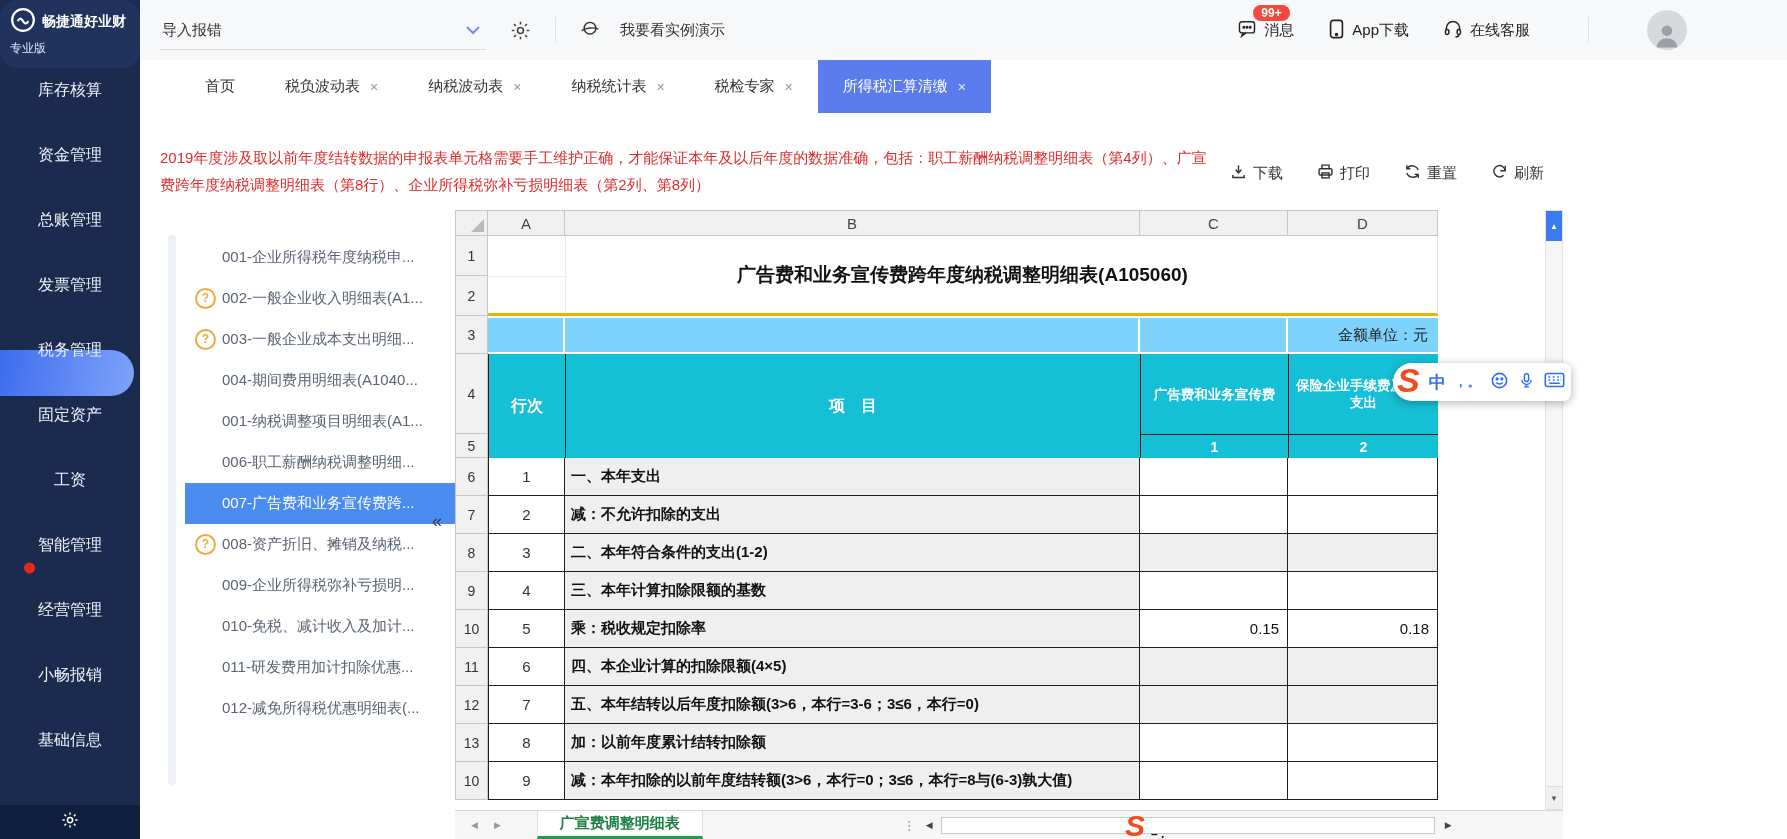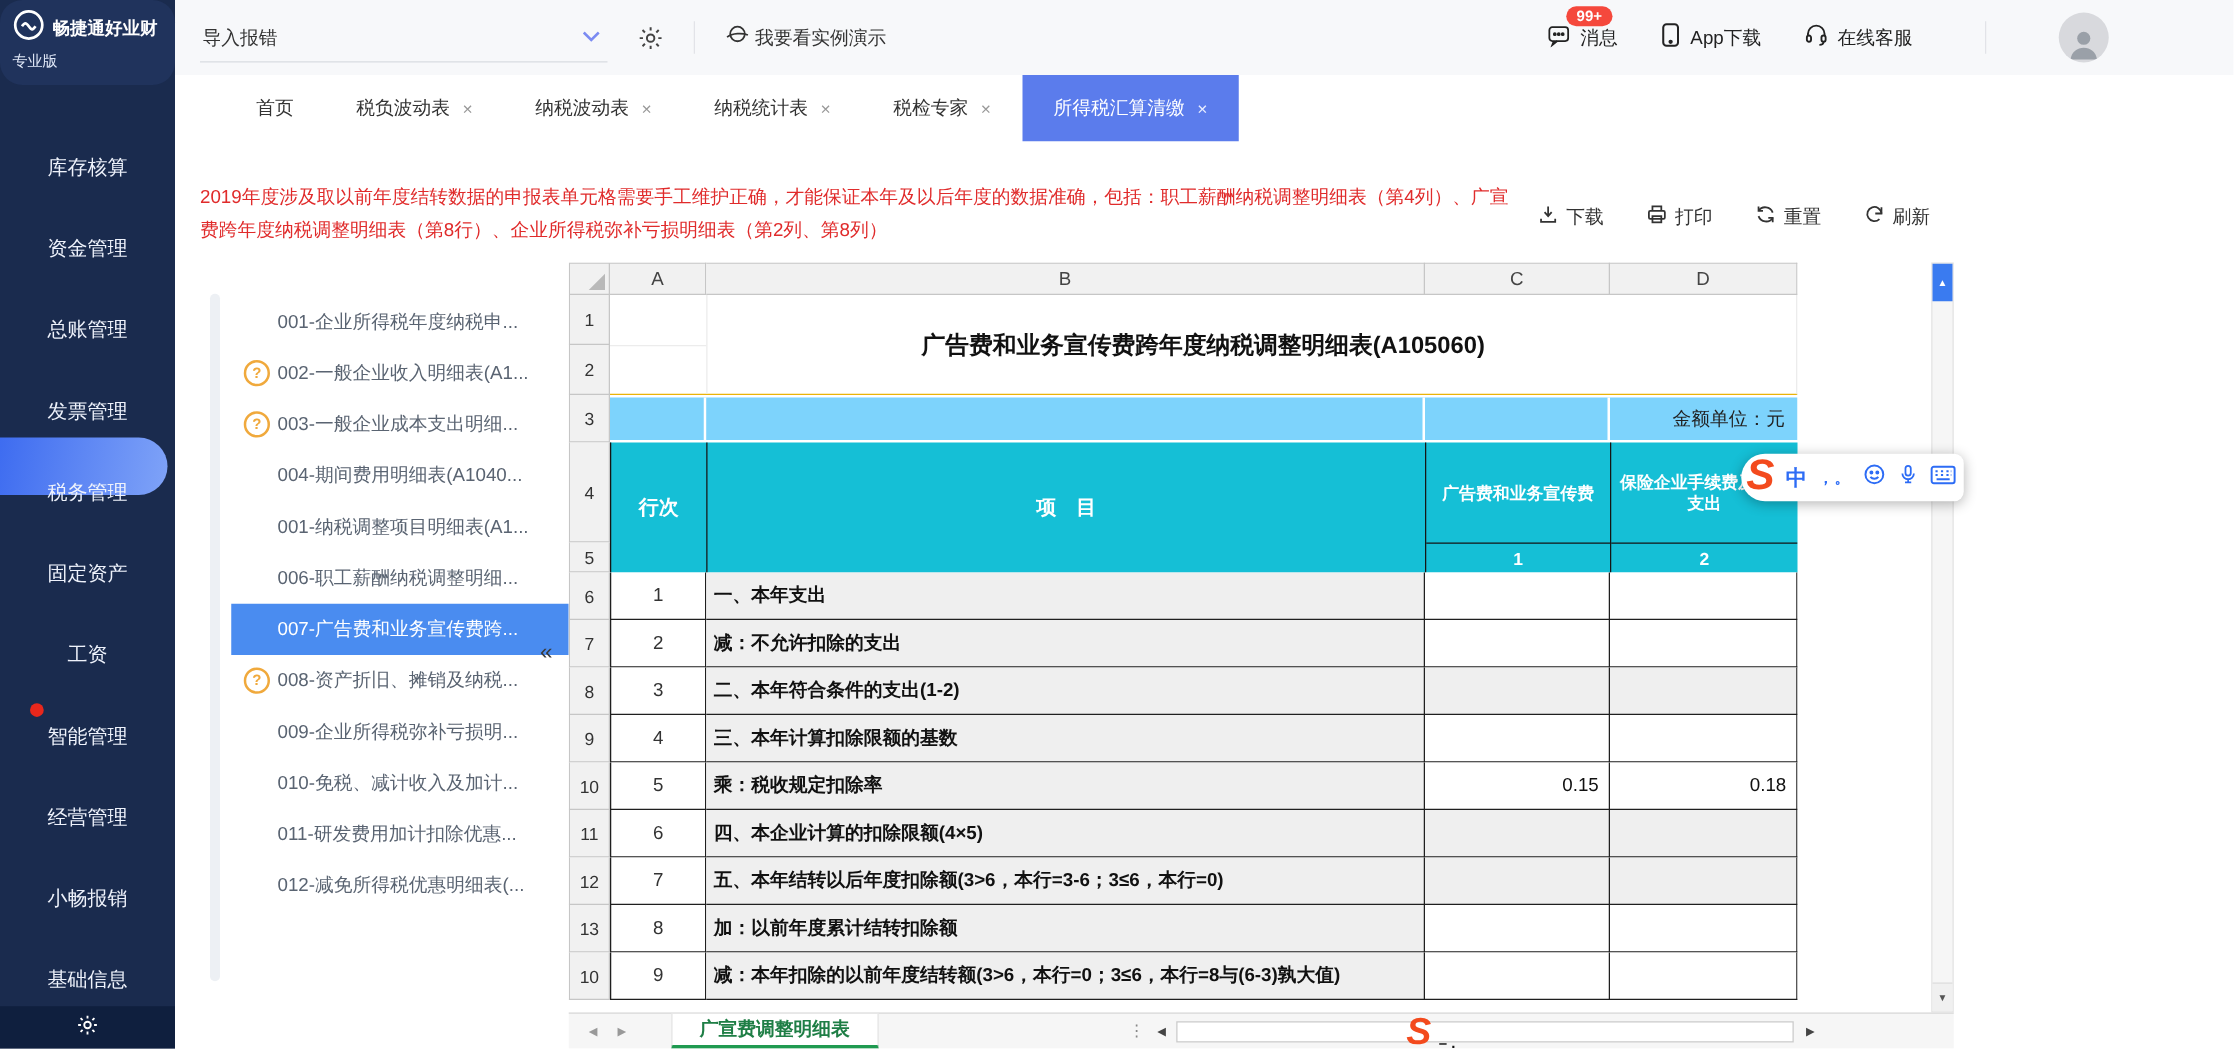--- a/index.html
+++ b/index.html
@@ -6,33 +6,33 @@
   *{font-family:"Liberation Sans","DejaVu Sans",sans-serif;}
   .app{position:relative;width:1787px;height:839px;overflow:hidden;background:#fff;}
 
   
   .rail{position:absolute;left:0;top:0;width:140px;height:839px;background:#1a2b4e;z-index:10;}
   .brand{height:68px;padding:7px 6px 0 10px;box-sizing:border-box;color:#fff;background:#20335c;border-radius:18px;}
   .brand-row{display:flex;align-items:center;gap:6px;}
   .brand-name{font-size:14px;font-weight:bold;white-space:nowrap;}
   .brand-edition{font-size:12px;color:#dfe7f6;margin-top:3px;}
   .rail-nav{position:absolute;top:80px;left:0;width:140px;}
-  .rail-item{position:relative;height:65px;display:flex;align-items:flex-end;justify-content:center;color:#eef2fb;font-size:16px;cursor:pointer;}
+  .rail-item{position:relative;height:65px;display:flex;align-items:flex-start;justify-content:center;color:#eef2fb;font-size:16px;cursor:pointer;}
   .rail-item span.lbl{position:relative;z-index:2;}
   .rail-item.active::before{content:'';position:absolute;left:0;top:50%;transform:translateY(-50%);width:134px;height:46px;background:linear-gradient(100deg,#3e6cf0,#7fa3f8);border-radius:0 23px 23px 0;}
   .red-dot{position:absolute;left:24px;top:50%;transform:translateY(-50%);width:11px;height:11px;border-radius:50%;background:#e8271c;z-index:2;}
   .rail-footer{position:absolute;bottom:0;left:0;width:140px;height:34px;background:#0f1f3e;display:flex;align-items:center;justify-content:center;}
 
   
   .topbar{position:absolute;left:140px;top:0;right:0;height:60px;background:#f7f8fa;display:flex;align-items:center;z-index:5;}
   .import-wrap{width:318px;margin-left:20px;display:flex;justify-content:space-between;align-items:center;border-bottom:1px solid #d9dbe1;padding:0 6px 9px 2px;transform:translateY(5px);}
   .import-label{font-size:15px;color:#333;}
   .tb-gear{margin-left:24px;display:flex;align-items:center;}
   .tb-divider{width:1px;height:26px;background:#e2e3e8;margin:0 24px;}
-  .demo{display:flex;align-items:center;gap:4px;font-size:15px;color:#333;cursor:pointer;}
+  .demo{display:flex;align-items:center;gap:20px;font-size:15px;color:#333;cursor:pointer;}
   .tb-right{margin-left:auto;display:flex;align-items:center;gap:34px;}
   .tb-item{position:relative;display:flex;gap:7px;align-items:center;font-size:15px;color:#222;cursor:pointer;}
   .badge{position:absolute;top:-14px;left:16px;background:#f5483c;color:#ffffff;font-size:12px;font-weight:bold;border-radius:10px;padding:1px 8px;}
   .avatar{width:40px;height:40px;border-radius:50%;background:#d8d9dd;display:flex;align-items:flex-end;justify-content:center;overflow:hidden;margin-right:100px;}
 
   
   .tabbar{position:absolute;left:156px;top:60px;right:0;height:53px;background:#fff;display:flex;align-items:stretch;padding-left:24px;box-sizing:border-box;z-index:4;}
   .tab{display:flex;align-items:center;gap:10px;padding:0 25px;font-size:15px;color:#333;cursor:pointer;white-space:nowrap;}
   .tab .tab-close{color:#999;font-size:14px;}
   .tab.active{background:#5b7cec;color:#fff;}
@@ -55,21 +55,21 @@
   .sheet{position:absolute;left:315px;top:97px;width:983px;height:596px;overflow:hidden;background:#fff;}
   .srow{display:flex;}
   .w-num{width:33px;}.w-a{width:77px;}.w-b{width:575px;}.w-c{width:148px;}.w-d{width:150px;}
   .chd{box-sizing:border-box;height:26px;background:#f1f1f1;border:1px solid #c6c6c6;border-left:none;color:#444;font-size:15px;display:flex;align-items:center;justify-content:center;}
   .chd.first{border-left:1px solid #c6c6c6;justify-content:flex-end;align-items:flex-end;padding:3px;}
   .corner-tri{width:0;height:0;border-left:13px solid transparent;border-bottom:13px solid #b9b9b9;}
   .numcol{display:flex;flex-direction:column;}
   .rnum{box-sizing:border-box;width:33px;background:#f1f1f1;border:1px solid #c6c6c6;border-top:none;color:#333;font-size:14px;display:flex;align-items:center;justify-content:center;}
   .h40{height:40px;}.h80{height:80px;}.h24{height:24px;}.h38{height:38px;}
   .titleblock{height:80px;}
-  .titlecell{position:relative;width:1124px;box-sizing:border-box;display:flex;align-items:center;justify-content:center;border-bottom:1px solid #eab308;border-right:1px solid #e6e6e6;}
+  .titlecell{position:relative;width:1124px;box-sizing:border-box;display:flex;align-items:center;justify-content:center;border-bottom:3px solid #eab308;border-right:1px solid #e6e6e6;}
   .titlecell::before{content:'';position:absolute;left:77px;top:0;bottom:0;border-left:1px solid #ececec;}
   .titlecell::after{content:'';position:absolute;left:0;top:40px;width:77px;border-top:1px solid #ececec;}
   .sheet-title{font-size:19px;font-weight:bold;color:#111;z-index:1;}
   .unitrow{height:38px;background:#fff;}
   .gcell{box-sizing:border-box;height:34px;margin-top:2px;background:#7dd3fc;border-right:2px solid #fff;display:flex;align-items:center;}
   .gcell.unit{justify-content:flex-end;padding-right:10px;font-size:15px;color:#222;border-right:none;}
   .headerblock{height:104px;}
   .cyan{display:flex;background:#15bfd6;color:#fff;border-left:1px solid #151515;box-sizing:border-box;}
   .hfull{box-sizing:border-box;height:104px;display:flex;align-items:center;justify-content:center;font-weight:bold;font-size:16px;border-right:1px solid #151515;}
   .hcol{display:flex;flex-direction:column;box-sizing:border-box;border-right:1px solid #151515;}

